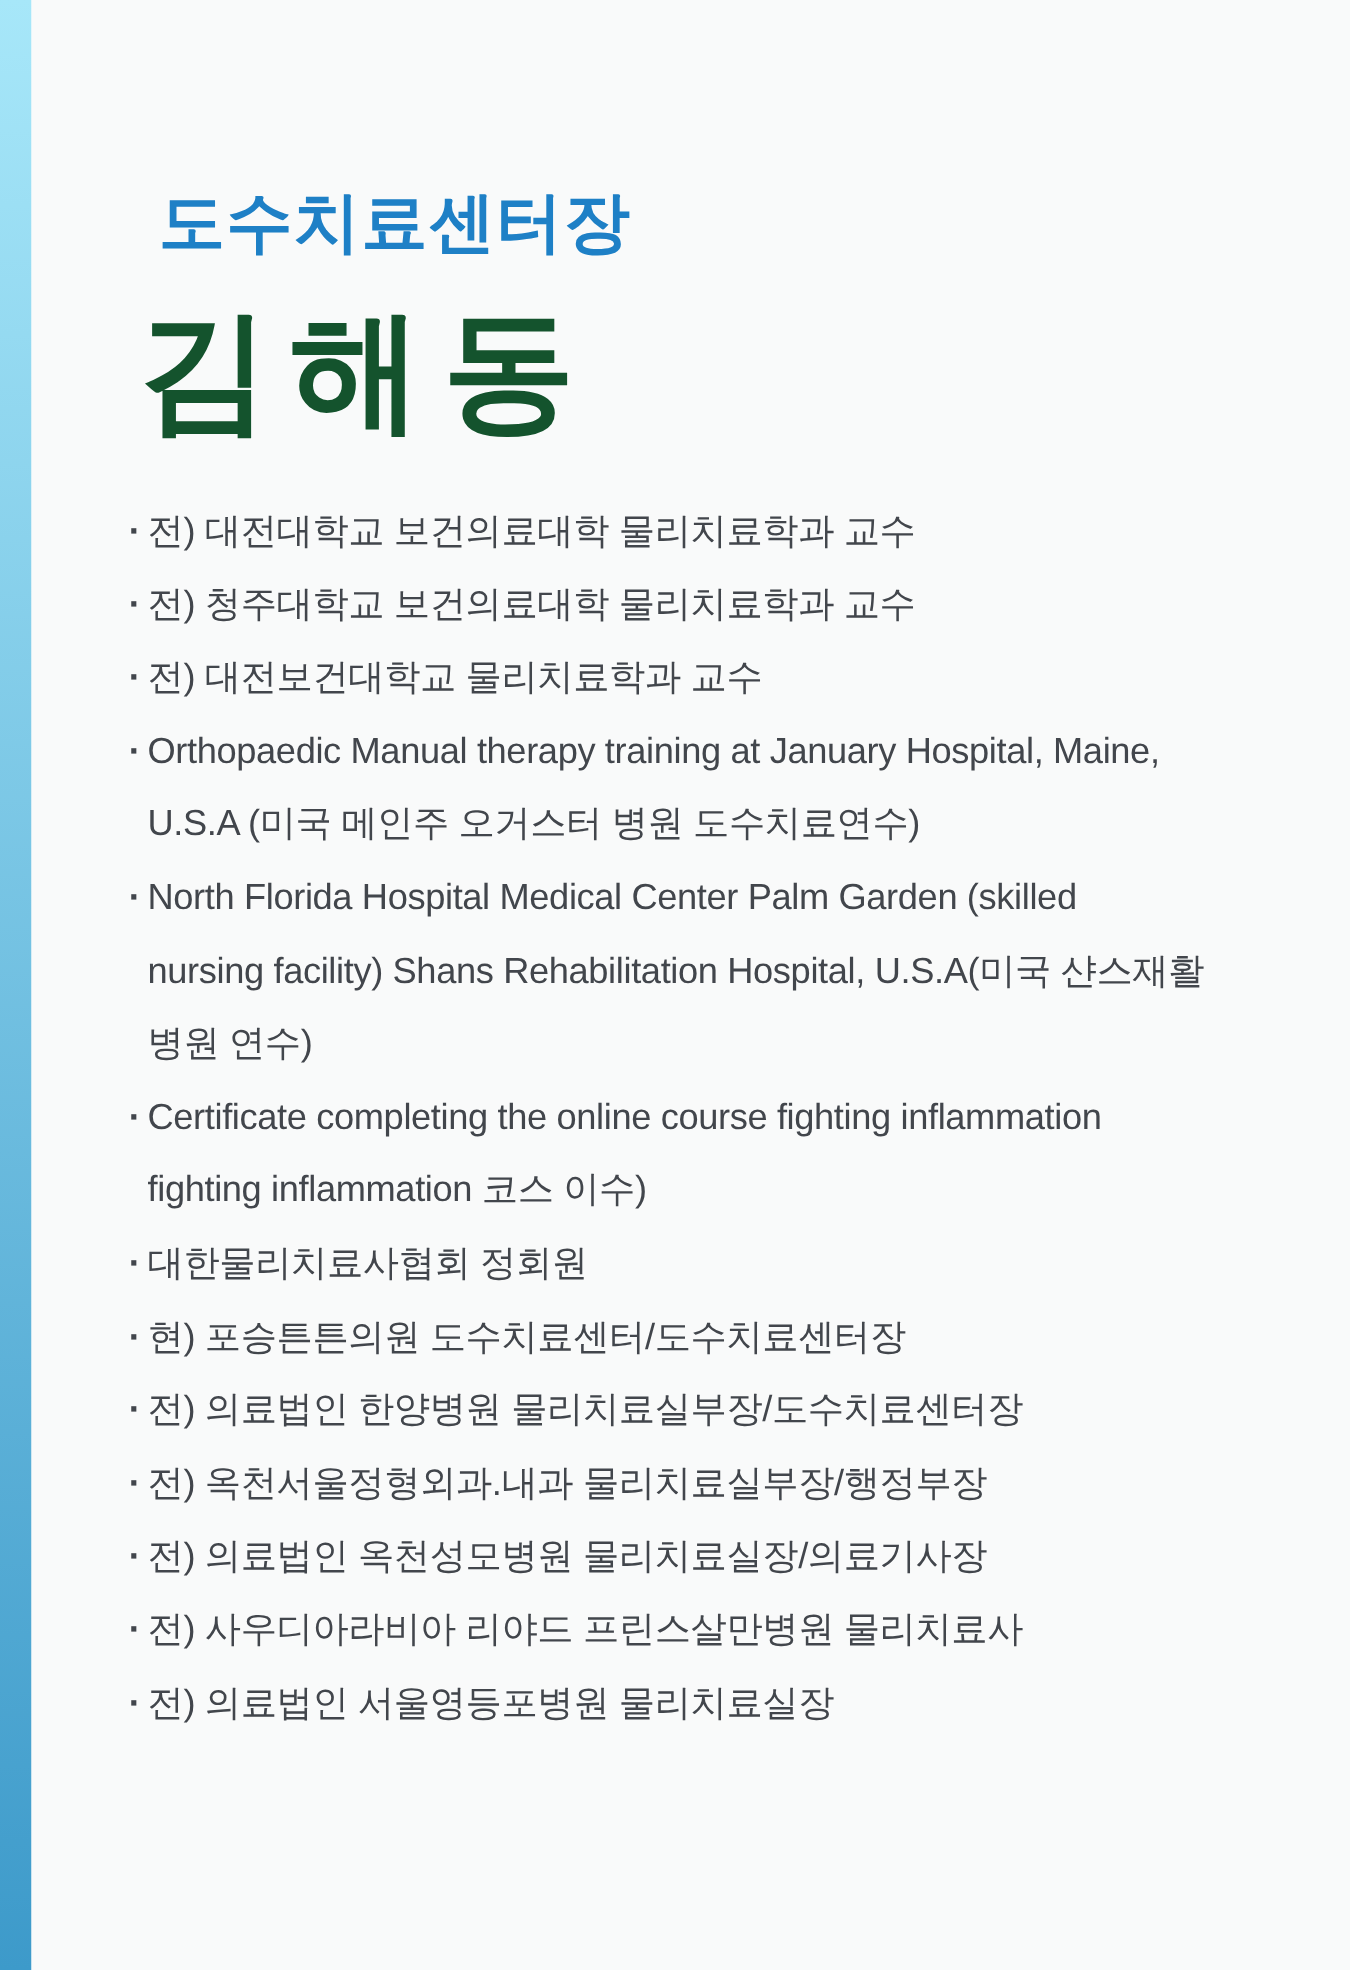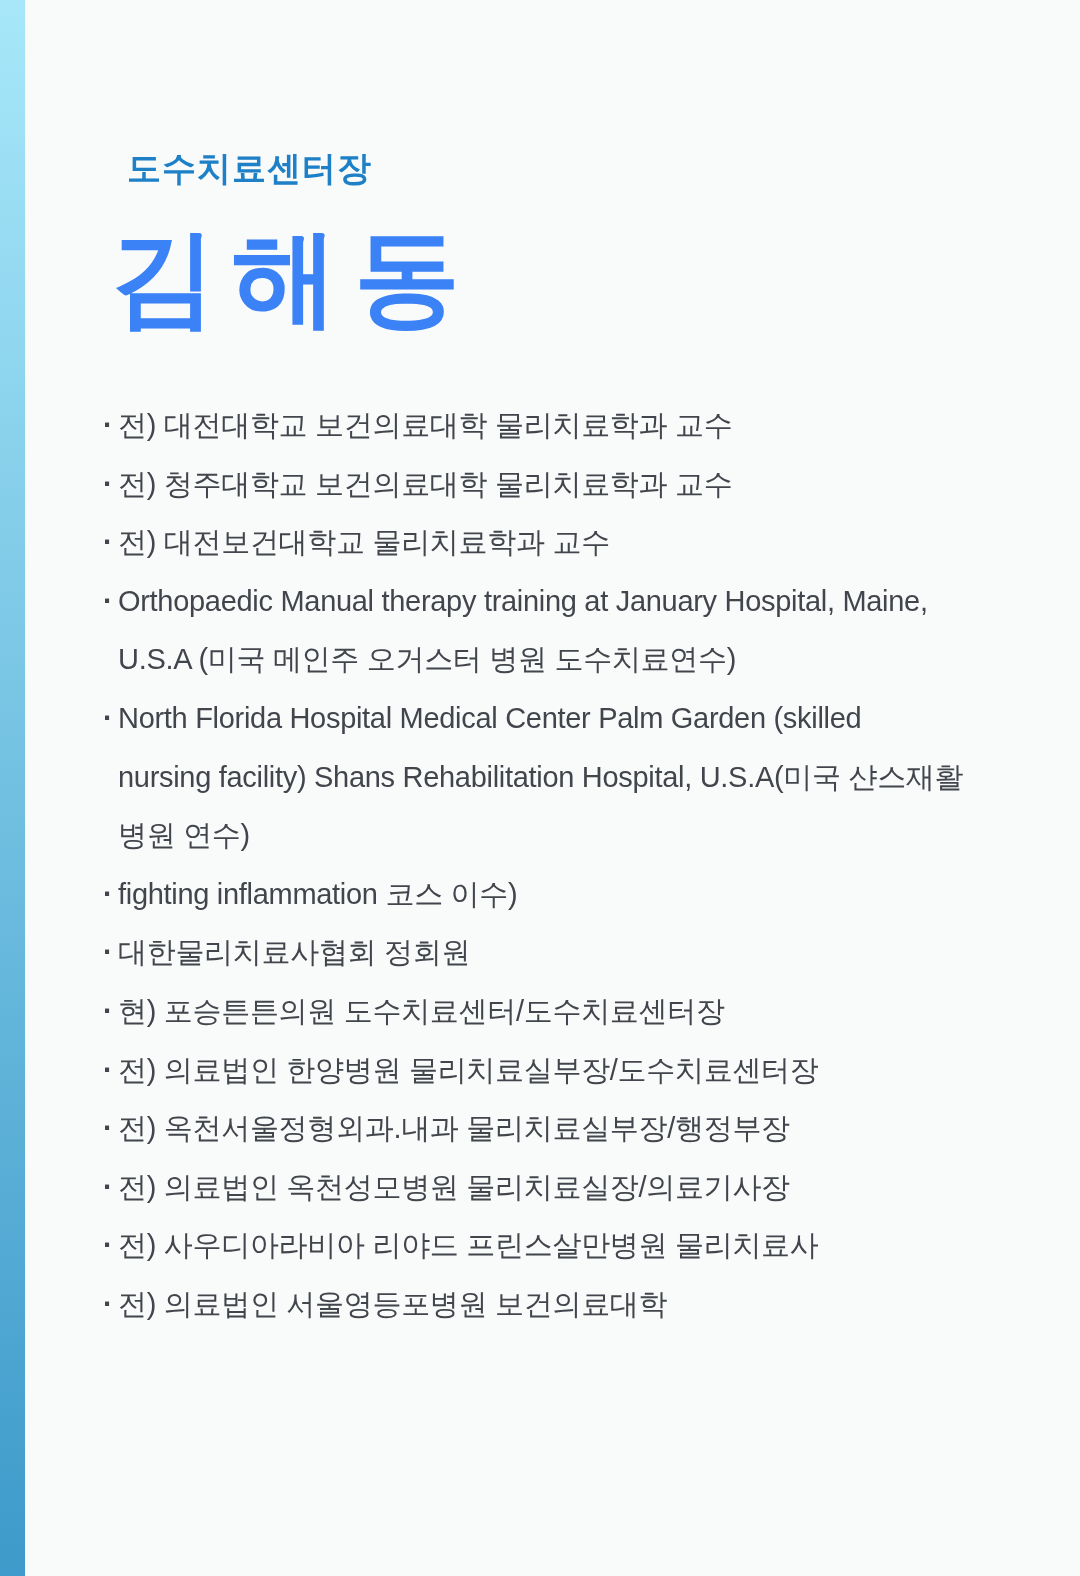--- a/index.html
+++ b/index.html
@@ -16,21 +16,21 @@
   .accent-bar {
     position: absolute;
     left: 0; top: 0; bottom: 0;
     width: 25px;
     background: linear-gradient(180deg, #a7e7f9 0%, #6cc2e2 55%, #3d9aca 100%);
   }
   .role-title {
     position: absolute;
     left: 127px;
     top: 150px;
-    font-size: 34px;
+    font-size: 53px;
     line-height: 1.1;
     font-weight: 700;
     color: #1e80c6;
     letter-spacing: 1px;
     white-space: nowrap;
   }
   .person-name {
     position: absolute;
     left: 110px;
     top: 214px;
@@ -68,21 +68,21 @@
   }
 </style>
 </head>
 <body>
 
 <div class="page" style="background: rgb(249, 250, 250);">
   <div class="accent-bar" style="background: linear-gradient(rgb(167, 231, 249) 0%, rgb(61, 154, 202) 100%);"></div>
 
   <div class="role-title" style="color: rgb(30, 128, 198);">도수치료센터장</div>
 
-  <h1 class="person-name" style="color: #3b82f6;">김해동</h1>
+  <h1 class="person-name" style="color: #14532d; margin-top: 20px;">김해동</h1>
 
   <ul class="credentials" id="credentials" style="color: rgb(66, 70, 76);">
   <li class="credential-item">
     <span class="bullet">·</span>
     <span class="lines"><div class="credential-line">전) 대전대학교 보건의료대학 물리치료학과 교수</div></span>
   </li>
 
   <li class="credential-item">
     <span class="bullet">·</span>
     <span class="lines"><div class="credential-line">전) 청주대학교 보건의료대학 물리치료학과 교수</div></span>
@@ -98,21 +98,21 @@
     <span class="lines"><div class="credential-line">Orthopaedic Manual therapy training at January Hospital, Maine,</div><div class="credential-line">U.S.A (미국 메인주 오거스터 병원 도수치료연수)</div></span>
   </li>
 
   <li class="credential-item">
     <span class="bullet">·</span>
     <span class="lines"><div class="credential-line">North Florida Hospital Medical Center Palm Garden (skilled</div><div class="credential-line">nursing facility) Shans Rehabilitation Hospital, U.S.A(미국 샨스재활</div><div class="credential-line">병원 연수)</div></span>
   </li>
 
   <li class="credential-item">
     <span class="bullet">·</span>
-    <span class="lines"><div class="credential-line">fighting inflammation 코스 이수)</div></span>
+    <span class="lines"><div class="credential-line">Certificate completing the online course fighting inflammation</div><div class="credential-line">fighting inflammation 코스 이수)</div></span>
   </li>
 
   <li class="credential-item">
     <span class="bullet">·</span>
     <span class="lines"><div class="credential-line">대한물리치료사협회 정회원</div></span>
   </li>
 
   <li class="credential-item">
     <span class="bullet">·</span>
     <span class="lines"><div class="credential-line">현) 포승튼튼의원 도수치료센터/도수치료센터장</div></span>
@@ -133,16 +133,16 @@
     <span class="lines"><div class="credential-line">전) 의료법인 옥천성모병원 물리치료실장/의료기사장</div></span>
   </li>
 
   <li class="credential-item">
     <span class="bullet">·</span>
     <span class="lines"><div class="credential-line">전) 사우디아라비아 리야드 프린스살만병원 물리치료사</div></span>
   </li>
 
   <li class="credential-item">
     <span class="bullet">·</span>
-    <span class="lines"><div class="credential-line">전) 의료법인 서울영등포병원 보건의료대학</div></span>
+    <span class="lines"><div class="credential-line">전) 의료법인 서울영등포병원 물리치료실장</div></span>
   </li>
 </ul>
 </div>
 
 </body></html>

